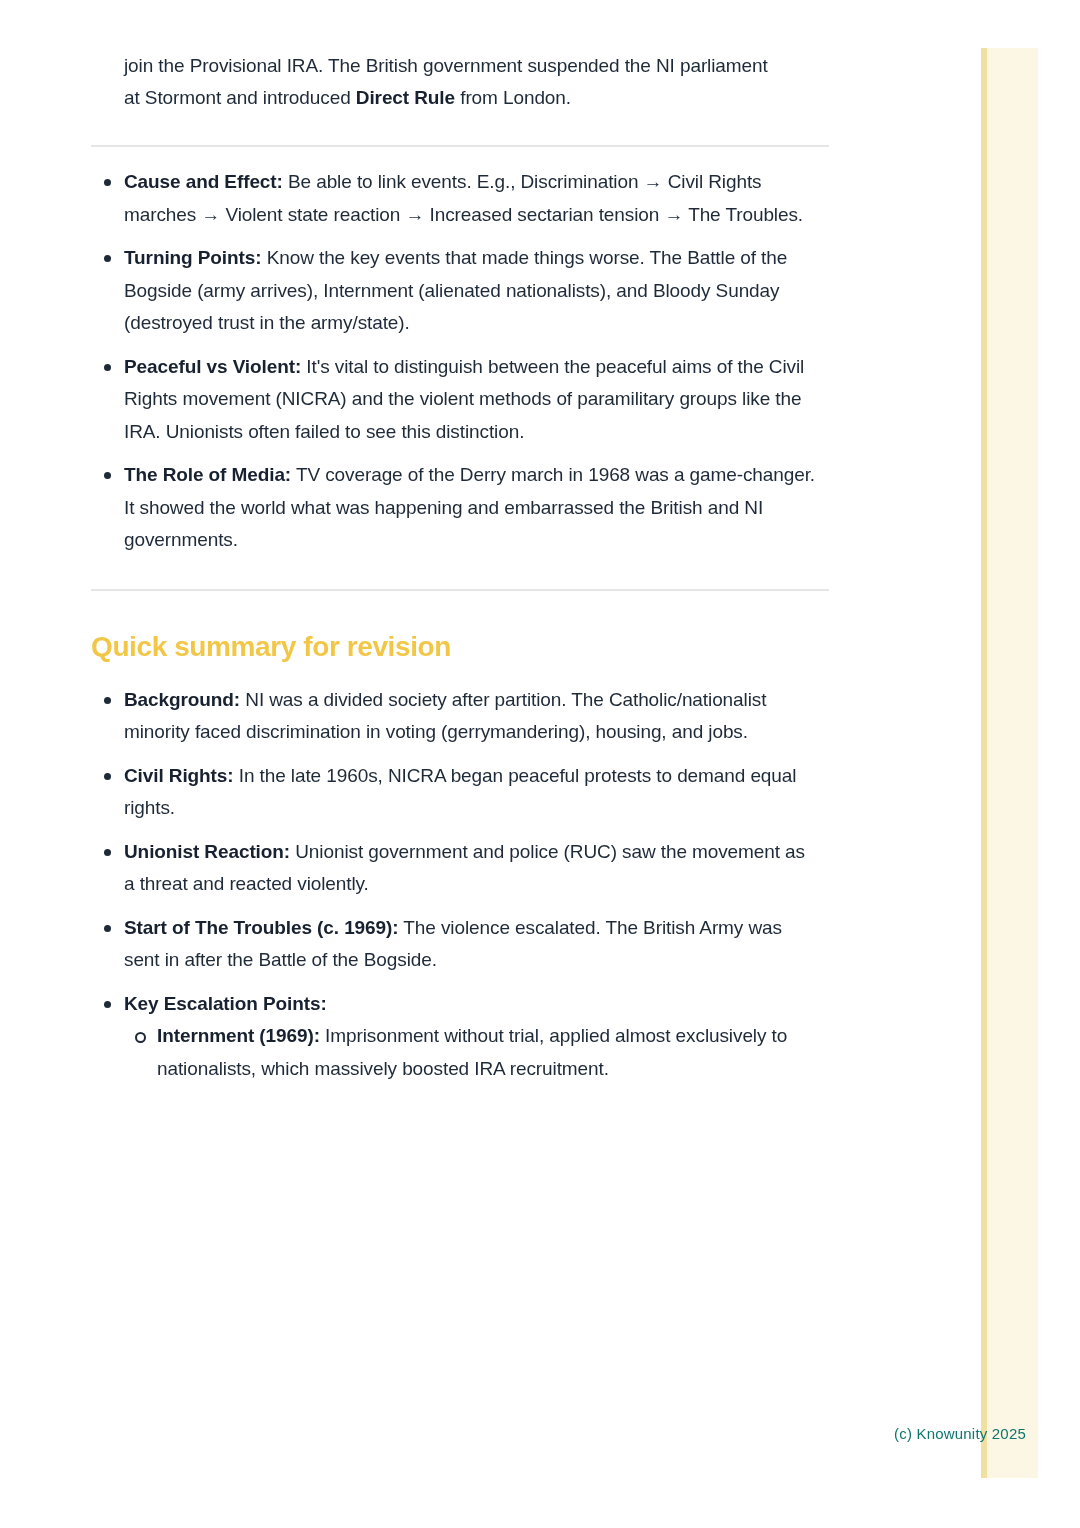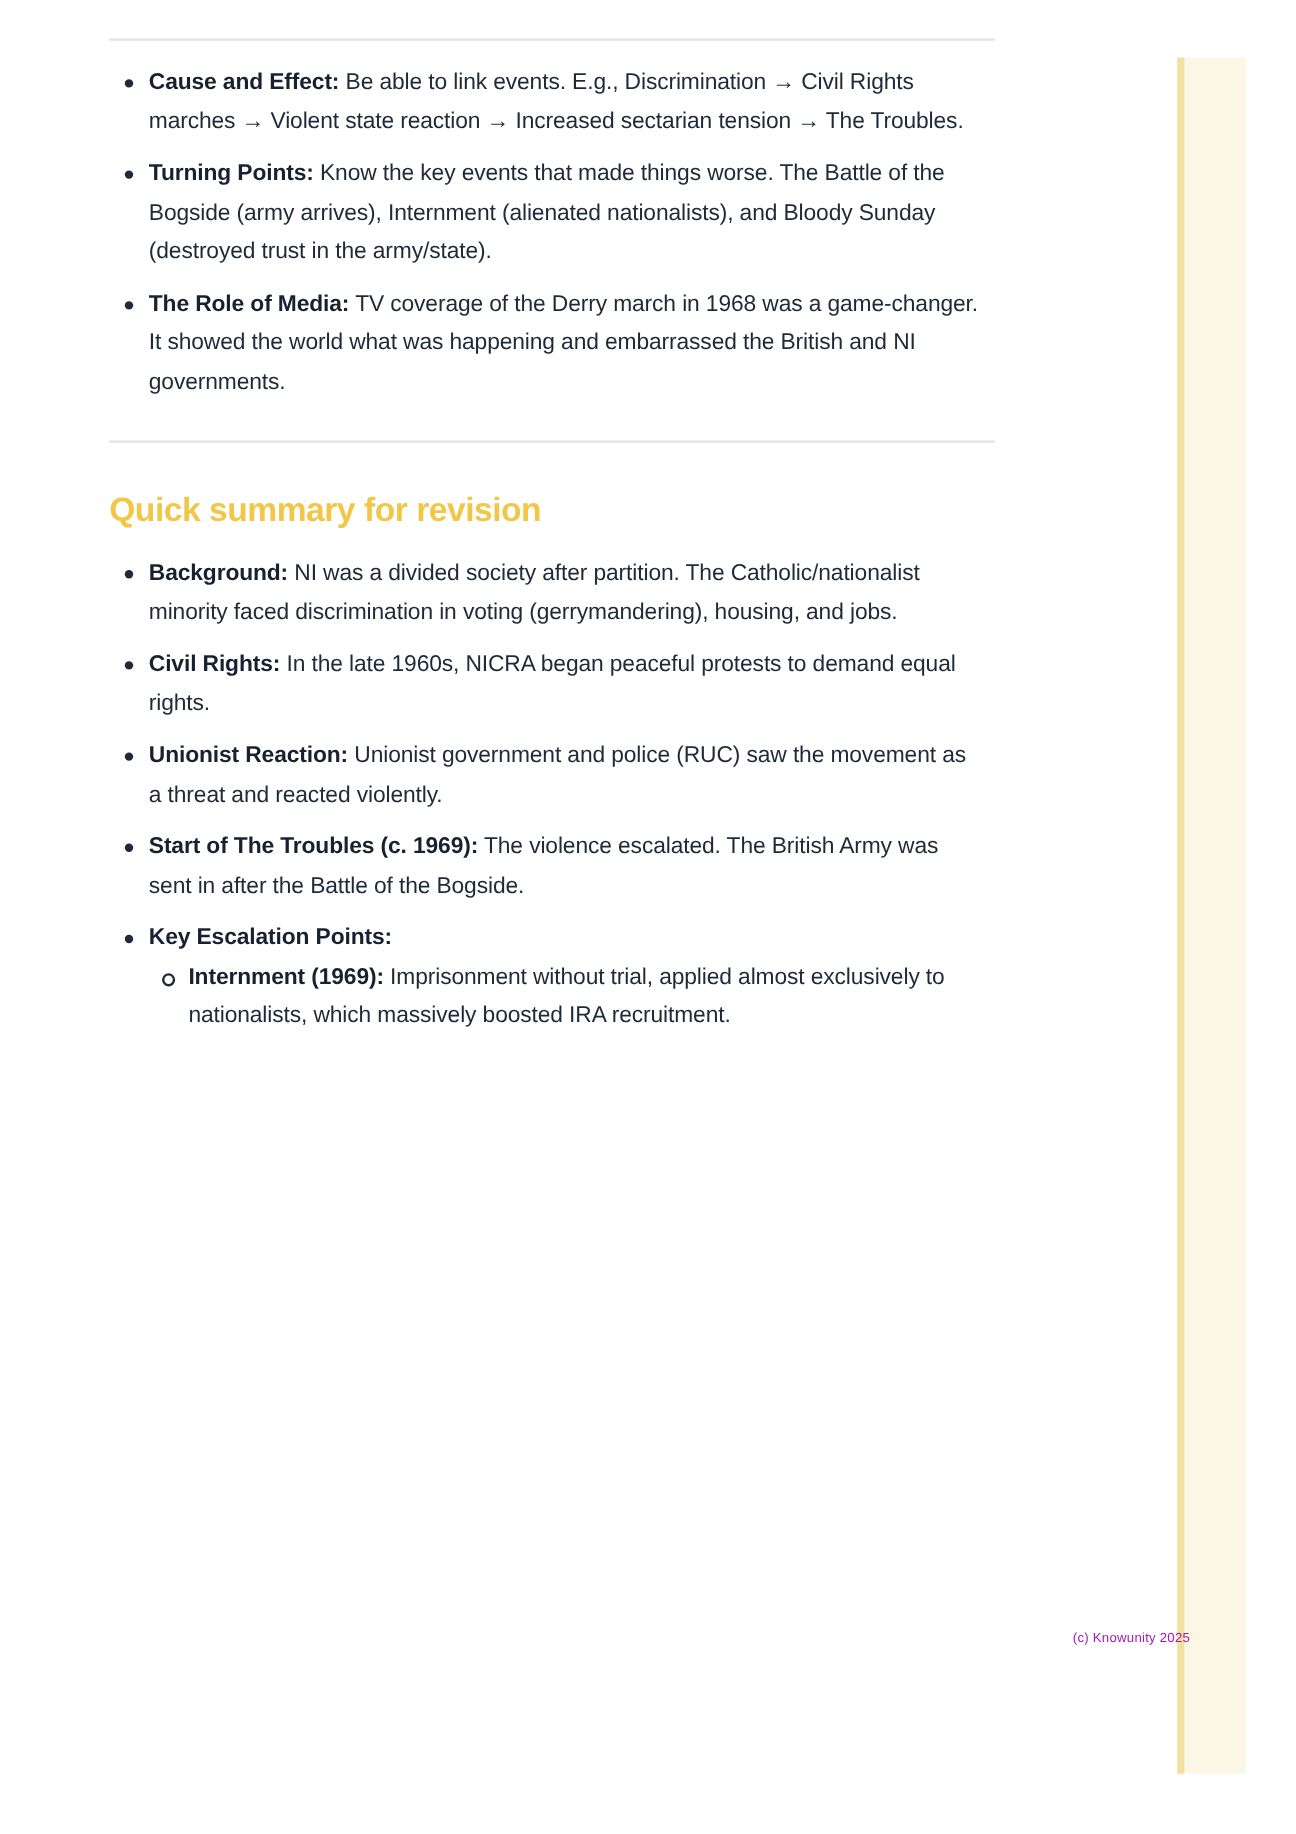--- a/index.html
+++ b/index.html
@@ -90,45 +90,50 @@
     top: 48px;
     left: 981px;
     width: 51px;
     height: 1430px;
     background: #fbf7e4;
     border-left: 6px solid #f1e0a0;
   }
   .copyright {
     position: absolute;
     left: 894px;
-    top: 1355px;
-    font-size: 11px;
+    top: 1424px;
+    font-size: 15px;
     line-height: 20px;
-    color: #a21caf;
+    color: #0f766e;
     letter-spacing: 0.2px;
     z-index: 2;
     white-space: nowrap;
   }
 </style>
 </head>
 <body>
 
 <div class="side-stripe"></div>
 
 <div class="content">
 
+  <p class="intro"><span>join the Provisional IRA. The British government suspended the NI parliament at Stormont and introduced</span>
+    <b>Direct Rule</b>
+    <span>from London.</span></p>
 
   <hr class="divider">
 
 
   <ul class="l1">
     <li><span class="dot"></span><b>Cause and Effect:</b>
       <span>Be able to link events. E.g., Discrimination → Civil Rights marches → Violent state reaction → Increased sectarian tension → The Troubles.</span></li>
     <li><span class="dot"></span><b>Turning Points:</b>
       <span>Know the key events that made things worse. The Battle of the Bogside (army arrives), Internment (alienated nationalists), and Bloody Sunday (destroyed trust in the army/state).</span></li>
+    <li><span class="dot"></span><b>Peaceful vs Violent:</b>
+      <span>It's vital to distinguish between the peaceful aims of the Civil Rights movement (NICRA) and the violent methods of paramilitary groups like the IRA. Unionists often failed to see this distinction.</span></li>
     <li><span class="dot"></span><b>The Role of Media:</b>
       <span>TV coverage of the Derry march in 1968 was a game-changer. It showed the world what was happening and embarrassed the British and NI governments.</span></li>
   </ul>
 
   <hr class="divider">
 
   <h2 class="section-heading">Quick summary for revision</h2>
 
   <ul class="l1">
     <li><span class="dot"></span><b>Background:</b>

